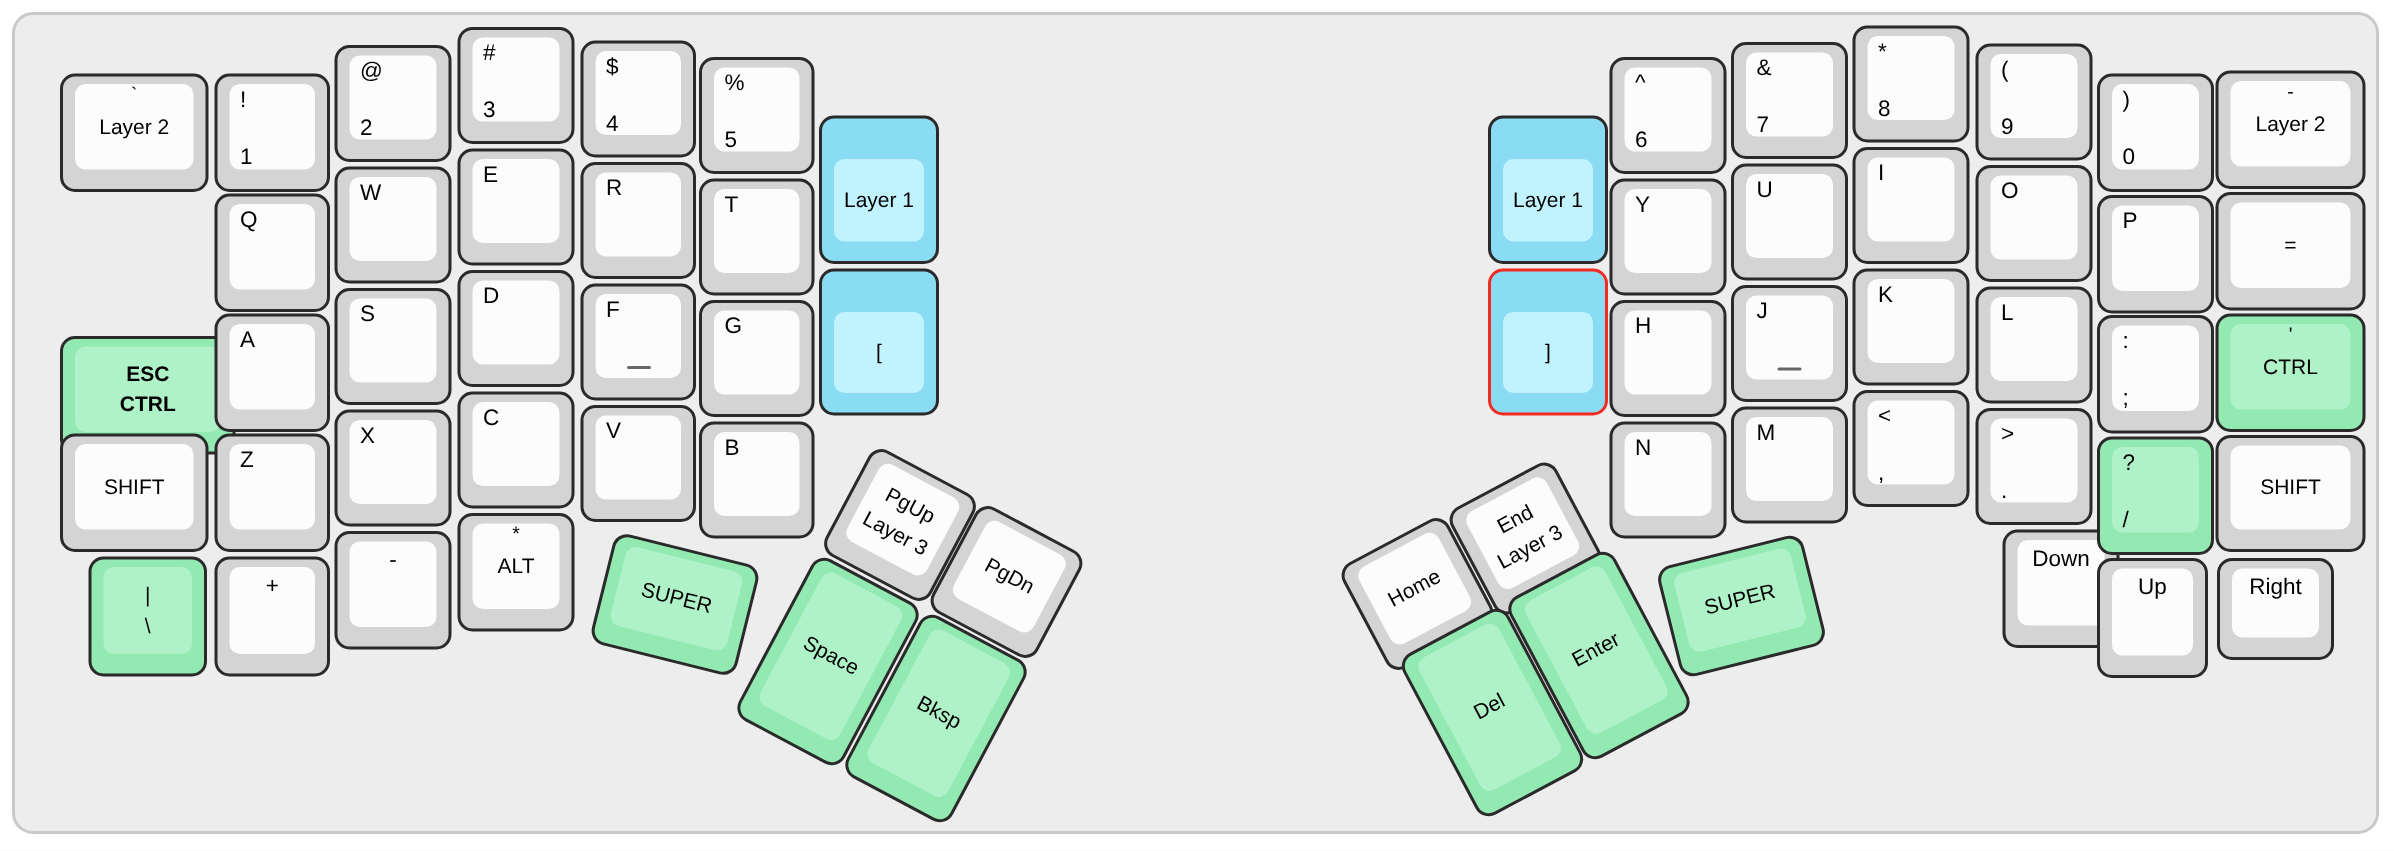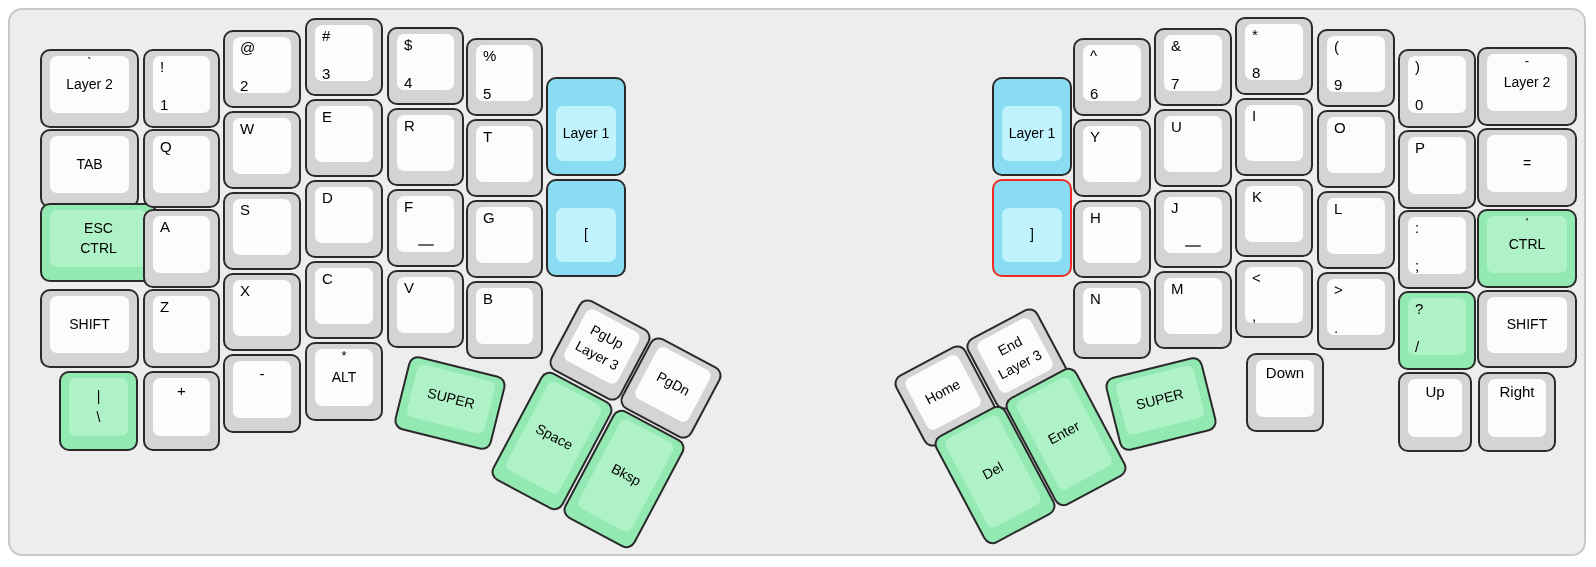--- a/index.html
+++ b/index.html
@@ -61,26 +61,21 @@
 <body>
 
 <div id="stage">
   <div class="board"></div>
 <div class="key white" style="left: 40px; top: 49px; width: 99px; height: 79px;">
       <div class="surface center">
         <span class="top-legend">`</span>
         <span class="legend l0">Layer 2</span>
       </div>
     </div>
-    <div class="key white" style="left: 40px; top: 129px; width: 99px; height: 79px;">
-      <div class="surface center">
-        <span class="legend l0">TAB</span>
-      </div>
-    </div>
-    <div class="key green" style="left: 40px; top: 203px; width: 117px; height: 79px;">
+    <div class="key green" style="left: 40px; top: 224px; width: 117px; height: 79px; font-weight: bold;">
       <div class="surface center">
         <span class="legend l0">ESC</span>
         <span class="legend l1">CTRL</span>
       </div>
     </div>
     <div class="key white" style="left: 40px; top: 289px; width: 99px; height: 79px;">
       <div class="surface center">
         <span class="legend l0">SHIFT</span>
       </div>
     </div>
@@ -338,21 +333,21 @@
       <div class="surface tl">
         <span class="legend l0">L</span>
       </div>
     </div>
     <div class="key white" style="left: 1317px; top: 272px; width: 78px; height: 78px;">
       <div class="surface tl">
         <span class="legend l0">&gt;</span>
         <span class="legend l1">.</span>
       </div>
     </div>
-    <div class="key white" style="left: 1246px; top: 353px; width: 78px; height: 79px;">
+    <div class="key white" style="left: 1335px; top: 353px; width: 78px; height: 79px;">
       <div class="surface tc">
         <span class="legend l0">Down</span>
       </div>
     </div>
     <div class="key white" style="left: 1398px; top: 49px; width: 78px; height: 79px;">
       <div class="surface tl">
         <span class="legend l0">)</span>
         <span class="legend l1">0</span>
       </div>
     </div>
@@ -393,21 +388,21 @@
       <div class="surface center">
         <span class="top-legend">'</span>
         <span class="legend l0">CTRL</span>
       </div>
     </div>
     <div class="key white" style="left: 1477px; top: 290px; width: 100px; height: 78px;">
       <div class="surface center">
         <span class="legend l0">SHIFT</span>
       </div>
     </div>
-    <div class="key white" style="left: 1478px; top: 372px; width: 78px; height: 80px;">
+    <div class="key white" style="left: 1478px; top: 372px; width: 78px; height: 68px;">
       <div class="surface tc">
         <span class="legend l0">Right</span>
       </div>
     </div>
     <div class="key white" style="left: 905px; top: 356px; width: 80px; height: 80px; transform: rotate(-28deg);">
       <div class="surface center">
         <span class="legend l0">Home</span>
       </div>
     </div>
     <div class="key white" style="left: 977px; top: 319px; width: 80px; height: 80px; transform: rotate(-28deg);">

